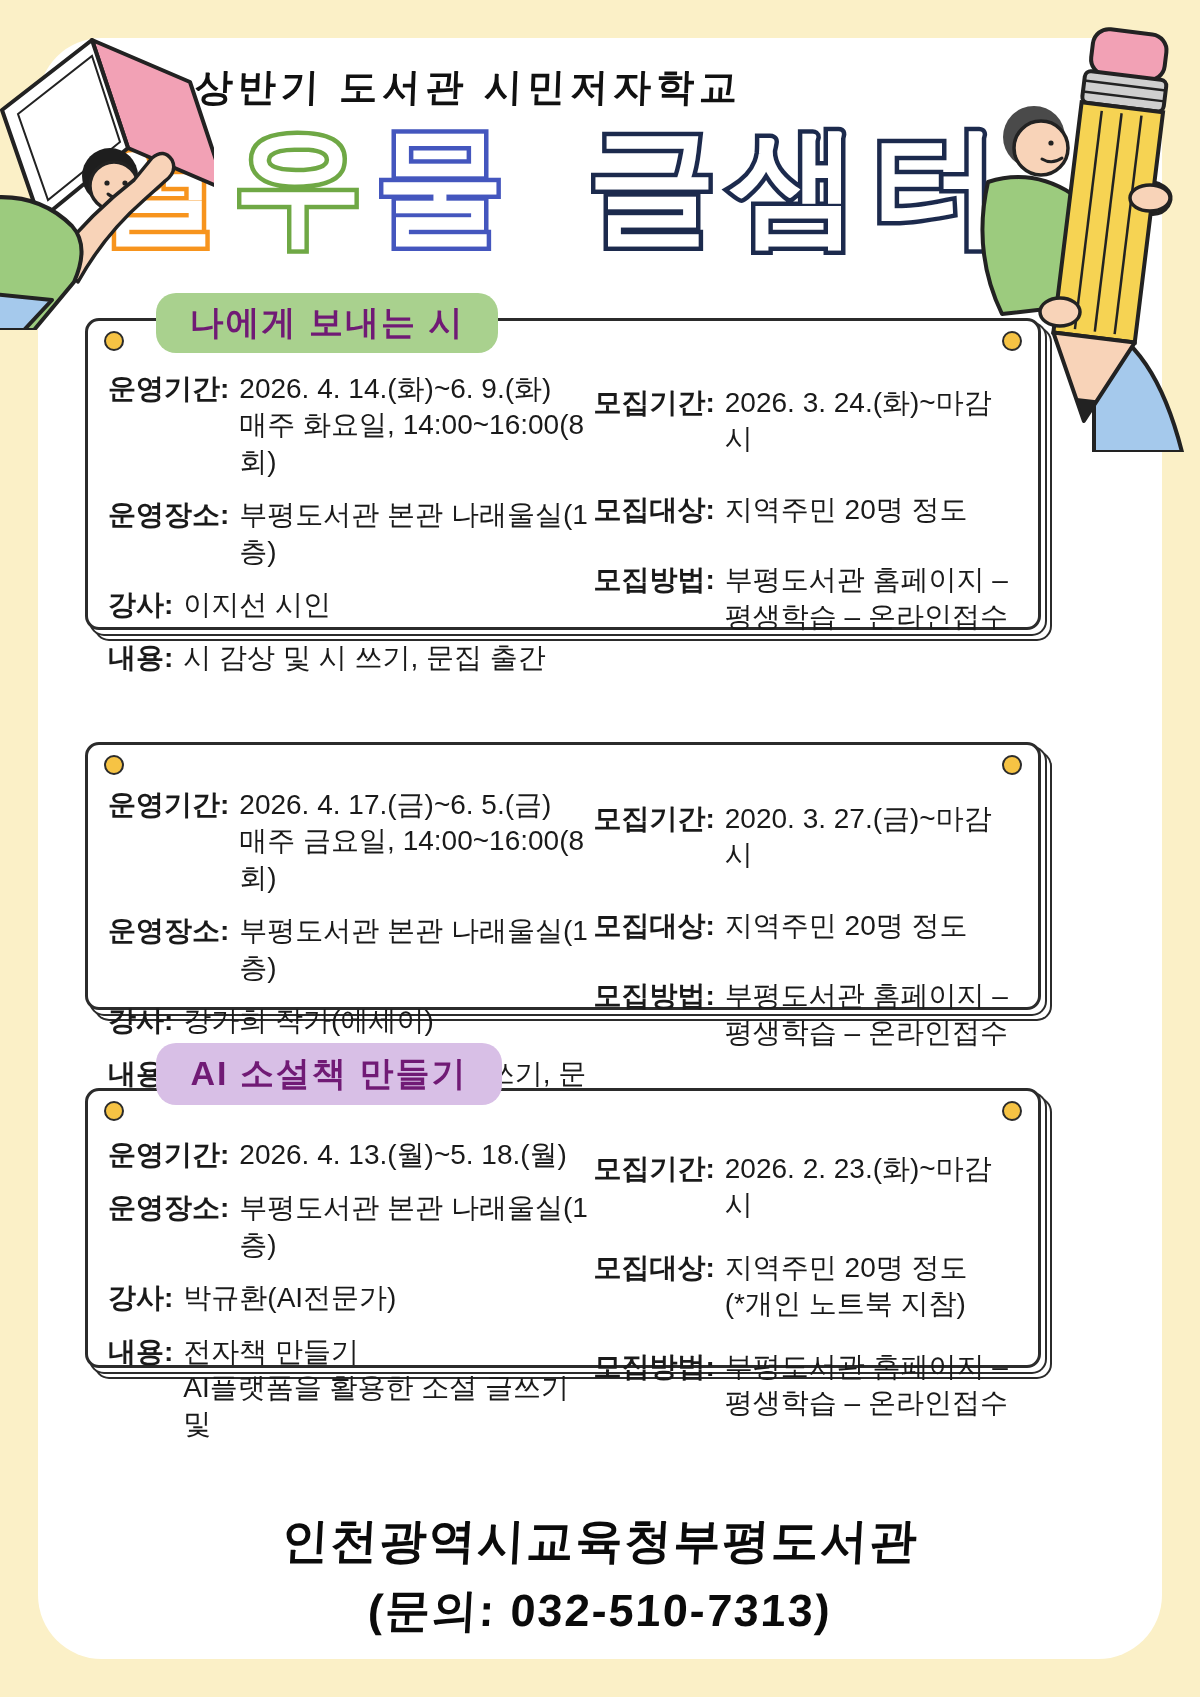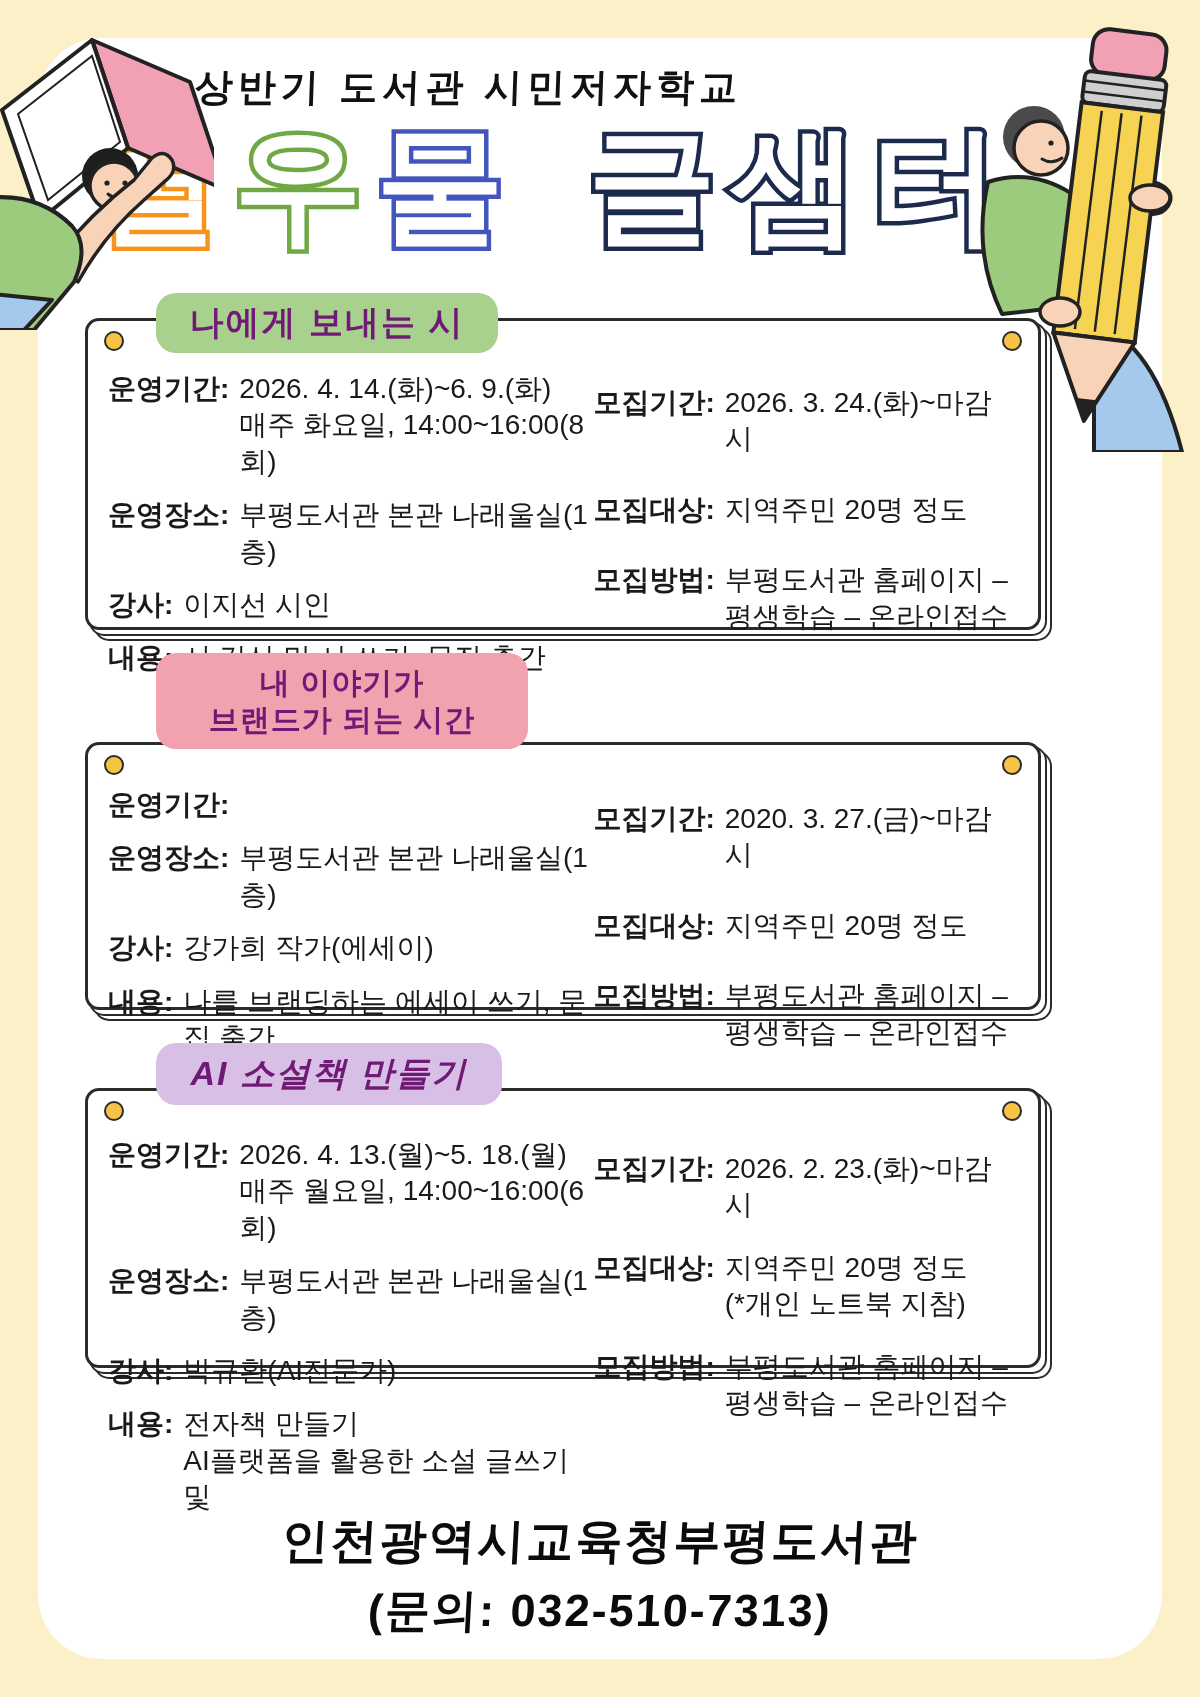--- a/index.html
+++ b/index.html
@@ -47,21 +47,21 @@
   }
   .pin-left{left:16px;}
   .pin-right{right:16px;}
   .badge{
     position:absolute;border-radius:20px;color:#701a75;
     display:flex;flex-direction:column;align-items:center;justify-content:center;
     font-weight:900;text-align:center;z-index:3;
   }
   .badge-1{left:68px;top:-28px;width:342px;height:60px;background:#A9D18E;font-size:34px;letter-spacing:2px;}
   .badge-2{left:68px;top:-92px;width:372px;height:96px;background:#F2A1AF;font-size:30px;line-height:1.25;letter-spacing:1px;}
-  .badge-3{left:68px;top:-48px;width:346px;height:62px;background:#D8BFE6;font-size:34px;letter-spacing:2px;font-style:italic;}
+  .badge-3{left:68px;top:-48px;width:346px;height:62px;background:#D8BFE6;font-size:34px;letter-spacing:2px;}
   .card-body{
     position:absolute;left:20px;right:14px;top:50px;display:flex;
     font-size:28px;font-weight:400;color:#1a1a1a;
   }
   .card-2 .card-body{top:42px;}
   .card-3 .card-body{top:46px;}
   .col-left{width:53%;}
   .col-right{width:47%;padding-top:14px;}
   .row{display:flex;margin-bottom:17px;line-height:1.3;}
   .col-right .row{margin-bottom:34px;}
@@ -148,28 +148,28 @@
           <span class="vline">평생학습 – 온라인접수</span>
         </span>
       </div>
     </div>
   </div>
 </div>
 
 <div class="card card-2">
   <div class="pin pin-left"></div>
   <div class="pin pin-right"></div>
-  <div class="badge badge-2">
-    <span>내 이야기가</span>
-    <span>브랜드가 되는 시간</span>
-  </div>
   <div class="card-body">
     <div class="col-left">
       <div class="row">
         <span class="row-label">운영기간:</span>
+        <span class="row-value">
+          <span class="vline">2026. 4. 17.(금)~6. 5.(금)</span>
+          <span class="vline">매주 금요일, 14:00~16:00(8회)</span>
+        </span>
       </div>
       <div class="row">
         <span class="row-label">운영장소:</span>
         <span class="row-value">
             <span class="vline">부평도서관 본관 나래울실(1층)</span>
           </span>
       </div>
       <div class="row">
         <span class="row-label">강사:</span>
         <span class="row-value">
@@ -212,21 +212,20 @@
   <div class="pin pin-right"></div>
   <div class="badge badge-3">
     <span>AI 소설책 만들기</span>
   </div>
   <div class="card-body">
     <div class="col-left">
       <div class="row">
         <span class="row-label">운영기간:</span>
         <span class="row-value">
           <span class="vline">2026. 4. 13.(월)~5. 18.(월)</span>
-          <span class="vline">매주 월요일, 14:00~16:00(6회)</span>
         </span>
       </div>
       <div class="row">
         <span class="row-label">운영장소:</span>
         <span class="row-value">
             <span class="vline">부평도서관 본관 나래울실(1층)</span>
           </span>
       </div>
       <div class="row">
         <span class="row-label">강사:</span>

